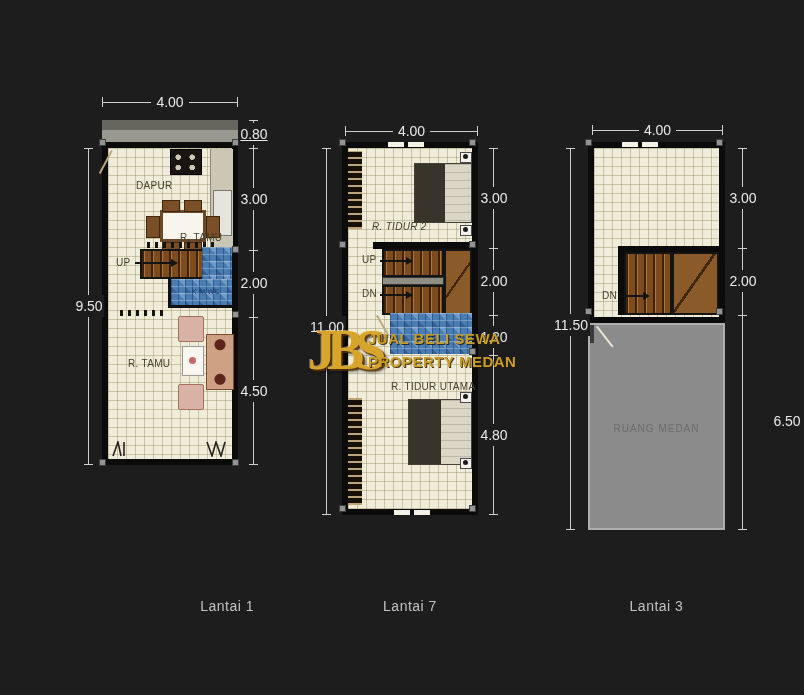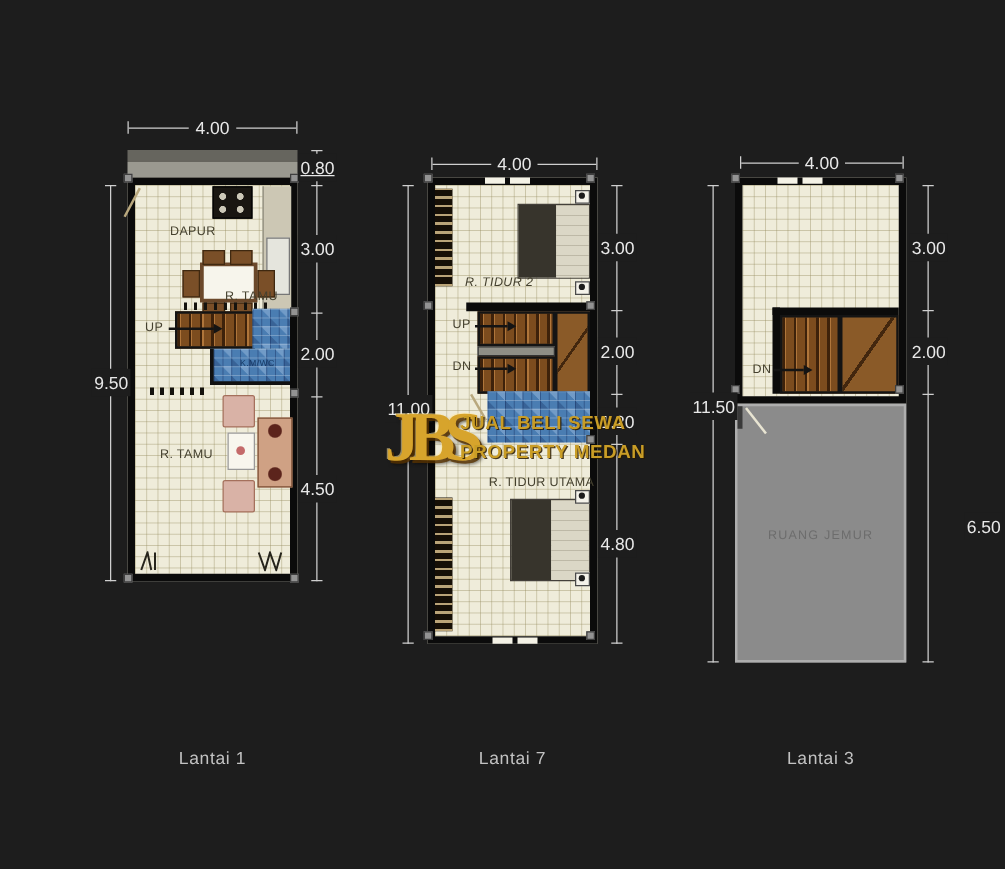--- a/index.html
+++ b/index.html
@@ -238,21 +238,21 @@
     <div style="left:24px;top:98px;width:6px;height:69px;background:#0b0b0b;"></div>
     <div class="stairs" style="left:30px;top:104px;width:48px;height:63px;"></div>
     <div class="landing" style="left:78px;top:104px;width:47px;height:63px;"></div>
     <span class="rlb" style="left:8px;top:142px;">DN</span>
     <div class="arrow" style="left:25px;top:147px;width:24px;"></div>
   </div>
 
   <div class="gray-area" style="left:588px;top:323px;width:137px;height:207px;">
     <div style="left:0;top:0;width:4px;height:18px;background:#3a3a3a;"></div>
     <div class="leaf" style="left:6px;top:2px;width:2px;height:26px;transform:rotate(-38deg);transform-origin:top left;background:#e8e4d2;"></div>
-    <span class="rlb" style="left:0;right:0;top:98px;text-align:center;color:#6d6d6d;letter-spacing:1px;">RUANG JEMUR</span>
+    <span class="rlb" style="left:0;right:0;top:98px;text-align:center;color:#6d6d6d;letter-spacing:1px;">RUANG MEDAN</span>
   </div>
 
   <div class="vdim" style="left:570px;top:148px;height:382px;">
     <span class="tk" style="top:0;"></span>
     <span class="tk" style="top:381px;"></span>
   </div>
   <span class="vlb" style="left:571px;top:325px;">11.50</span>
 
   <div class="vdim" style="left:742px;top:148px;height:382px;">
     <span class="tk" style="top:0;"></span>
@@ -262,17 +262,17 @@
   </div>
   <span class="vlb" style="left:743px;top:198px;">3.00</span>
   <span class="vlb" style="left:743px;top:281px;">2.00</span>
   <span class="vlb" style="left:743px;top:421px;margin-left:44px;">6.50</span>
 
   <div class="cm" style="left:585px;top:139px;"></div>
   <div class="cm" style="left:716px;top:139px;"></div>
   <div class="cm" style="left:585px;top:308px;"></div>
   <div class="cm" style="left:716px;top:308px;"></div>
 
-  <div class="flabel" style="left:102px;width:136px;">Lantai 1</div>
+  <div class="flabel" style="left:118px;width:136px;text-align:right;">Lantai 1</div>
   <div class="flabel" style="left:342px;width:136px;">Lantai 7</div>
   <div class="flabel" style="left:588px;width:137px;">Lantai 3</div>
 
 </div>
 
 </body></html>

